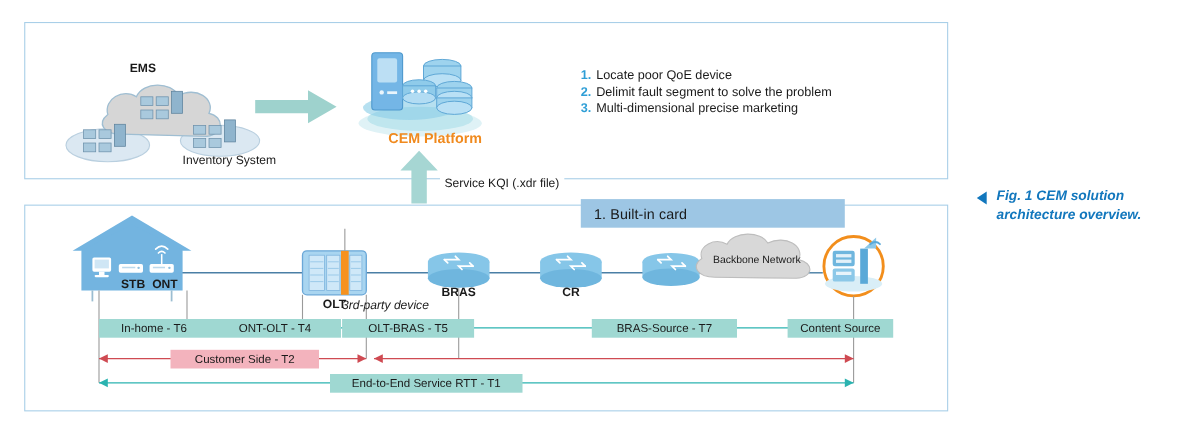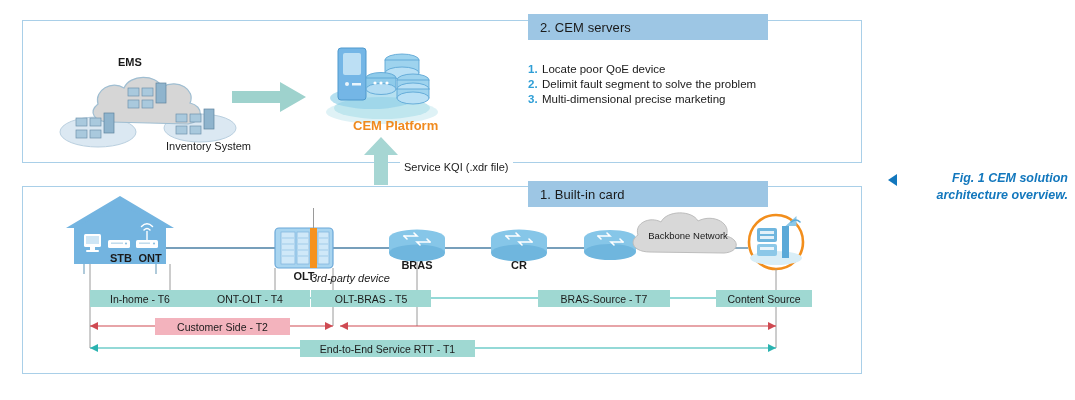--- a/index.html
+++ b/index.html
@@ -64,37 +64,35 @@
     font-size:10.5px;color:#1a1a1a;white-space:nowrap;box-sizing:border-box;
   }
   .mchip.teal{background:#9fd8d2;}
   .mchip.pink{background:#f3b3bd;margin-left:24px;}
 
   
   #caption{left:888px;top:170px;width:180px;}
   #caption .ctext{
     color:#1277bd;font-size:12.5px;font-style:italic;font-weight:700;line-height:17px;
     margin-left:18px;
-    text-align:right;
   }
   #caption .ctri{
     position:absolute;left:0;top:4px;width:0;height:0;
     border-top:6px solid transparent;border-bottom:6px solid transparent;
     border-right:9px solid #1277bd;
   }
   svg{display:block;overflow:visible;}
 </style>
 </head>
 <body>
 
 <div class="stage">
 
   <div class="panel" id="panel-top"></div>
 
-  <div class="chip-head" id="head-cem">2. CEM servers</div>
 
   <svg class="abs" id="ems-cloud" viewBox="0 0 185 85">
     <ellipse cx="38" cy="62" rx="38" ry="15" fill="#dbe8f2" stroke="#b9cfdf" stroke-width="1"></ellipse>
     <ellipse cx="140" cy="58" rx="36" ry="14" fill="#dbe8f2" stroke="#b9cfdf" stroke-width="1"></ellipse>
     <path d="M50 52 C34 52 28 42 38 34 C34 20 52 10 64 18 C70 4 96 4 102 17
              C118 8 136 20 130 33 C144 36 144 52 128 54 Z" fill="#d6d6d6" stroke="#9fbed2" stroke-width="1.2"></path>
 
     <g>
       <rect x="68" y="18" width="11" height="8" fill="#a9c9dd" stroke="#6f93ad" stroke-width=".7"></rect>
       <rect x="82" y="18" width="11" height="8" fill="#a9c9dd" stroke="#6f93ad" stroke-width=".7"></rect>

